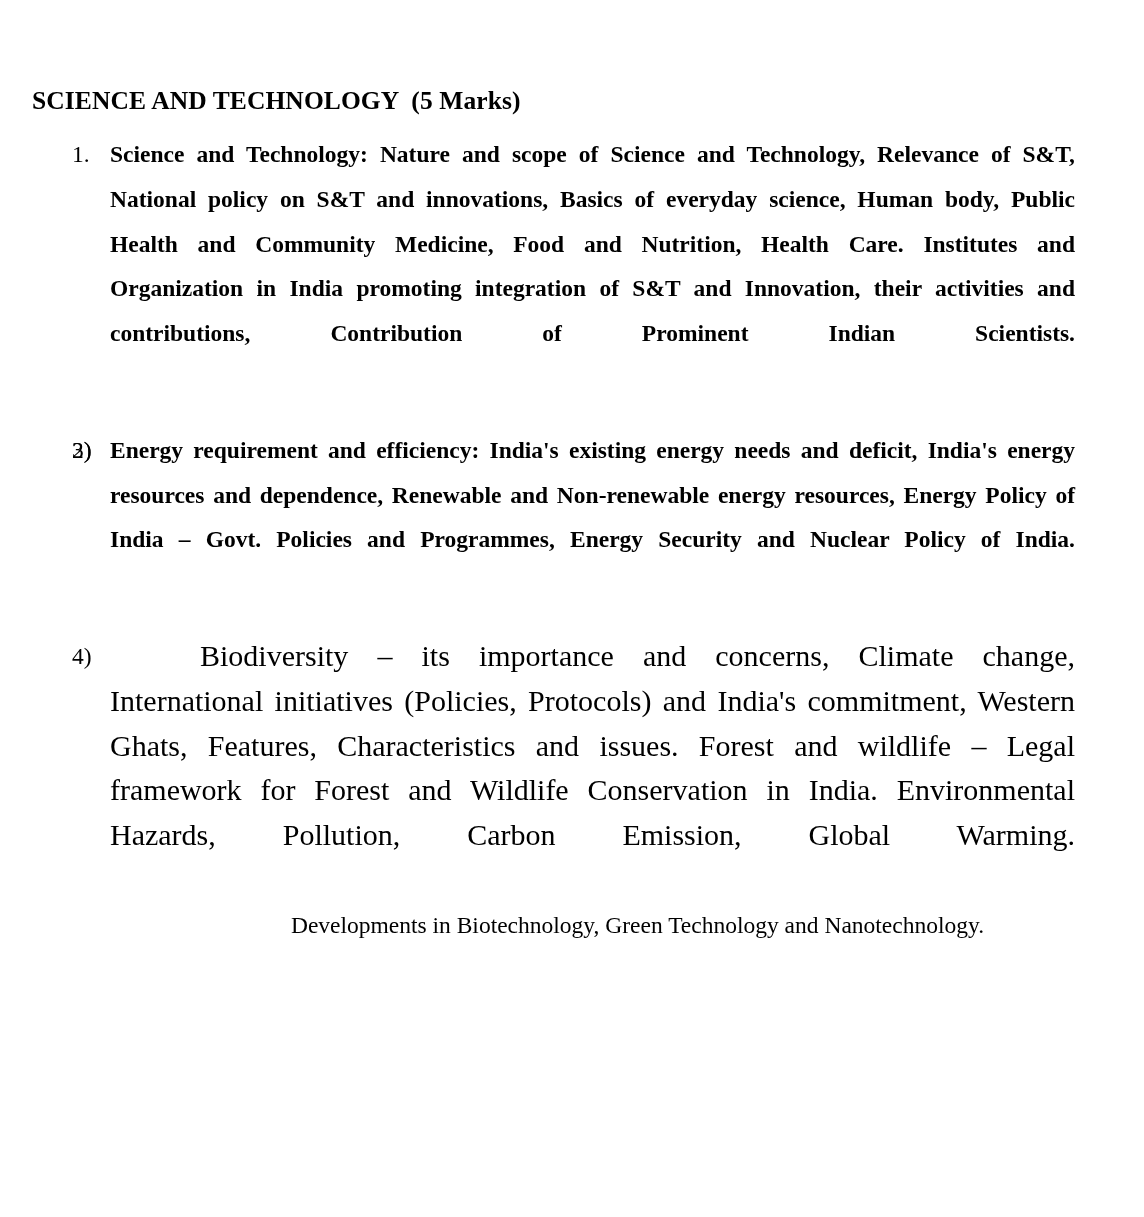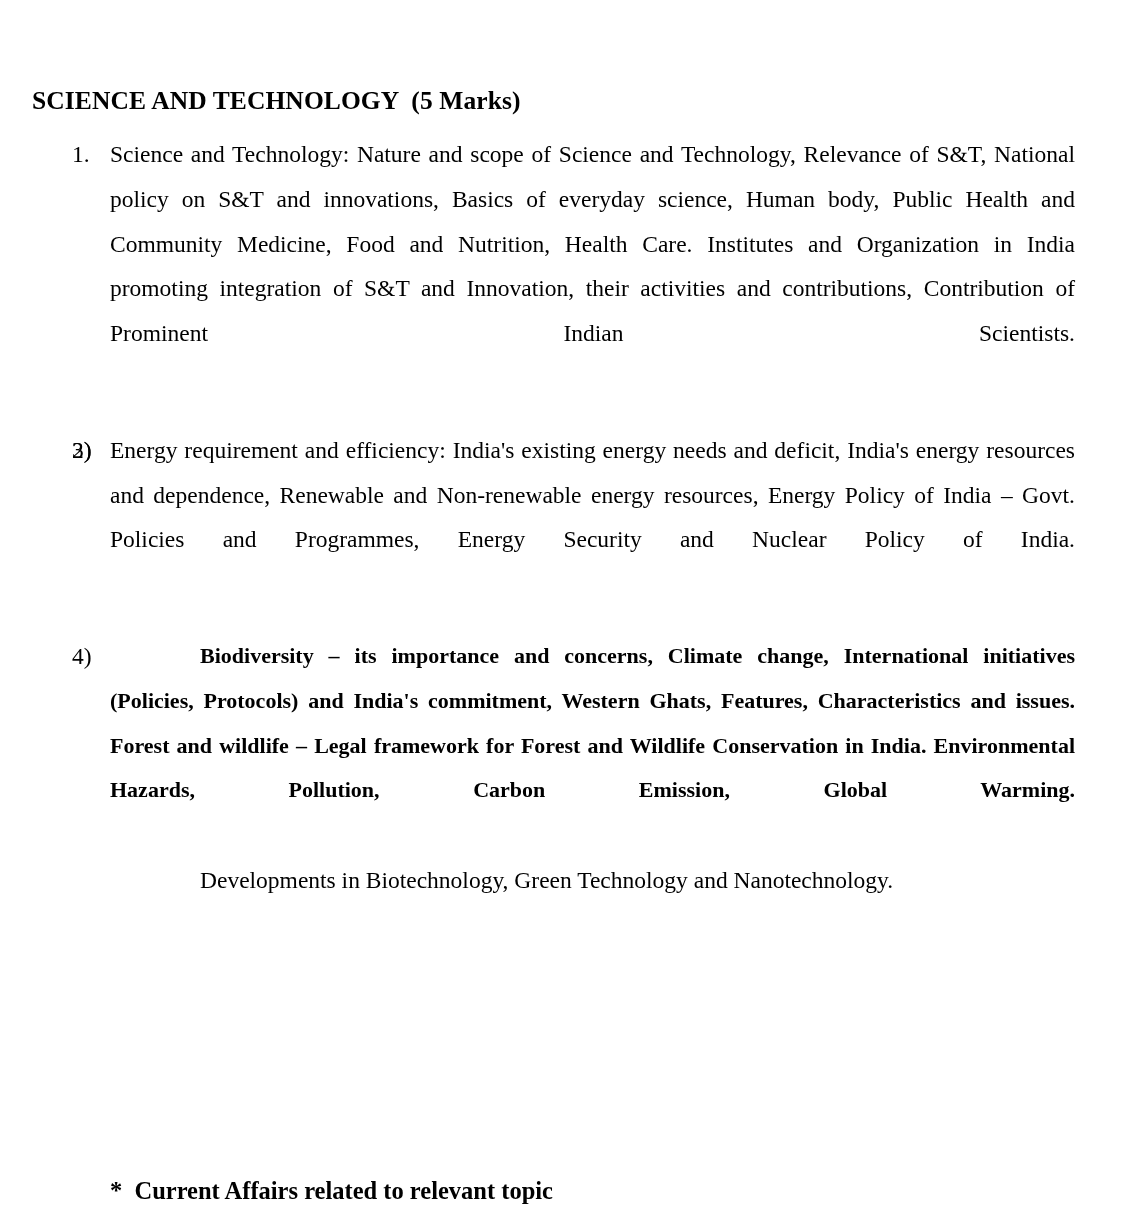--- a/index.html
+++ b/index.html
@@ -58,57 +58,57 @@
     position: absolute;
     left: 72px;
     top: 0;
     width: 36px;
     text-align: left;
     font-size: 23.5px;
     line-height: 44.8px;
   }
   .item-body {
     display: block;
+    font-weight: bold;
   }
   
   .item-body::after {
     content: "";
     display: inline-block;
     width: 100%;
   }
 
   
   .item.i1 { margin-bottom: 27px; }
   .item.i2 { margin-bottom: 27px; }
   .item.i3 { margin-bottom: 27px; }
   .item.i4 { margin-bottom: 0; }
 
   
   .subpara {
     padding-left: 110px;
     padding-right: 69px;
     text-align: justify;
     text-justify: inter-word;
-    font-size: 22px;
+    font-size: 30px;
     line-height: 44.8px;
     text-indent: 90px;
-    font-weight: bold;
   }
   .subpara::after {
     content: "";
     display: inline-block;
     width: 100%;
   }
 
   .lastline {
     padding-left: 200px;
     padding-right: 69px;
     font-size: 23.5px;
     line-height: 44.8px;
-    text-align: left;
+    text-align: center;
   }
 
   
   .footnote {
     position: absolute;
     left: 110px;
     top: 1140px;
     font-size: 24.5px;
     font-weight: bold;
     white-space: pre;
@@ -141,15 +141,14 @@
     <div class="item i4">
       <span class="marker">4)</span>
     </div>
 
     <div class="subpara">Biodiversity – its importance and concerns, Climate change, International initiatives (Policies, Protocols) and India's commitment, Western Ghats, Features, Characteristics and issues.     Forest and wildlife – Legal framework for Forest and Wildlife Conservation in India.   Environmental Hazards, Pollution, Carbon Emission, Global Warming.</div>
 
     <div class="lastline">Developments in Biotechnology, Green Technology and Nanotechnology.</div>
 
   </div>
 
-  <div class="footnote">*  Current Affairs related to relevant topic</div>
 
 </div>
 
 </body></html>

